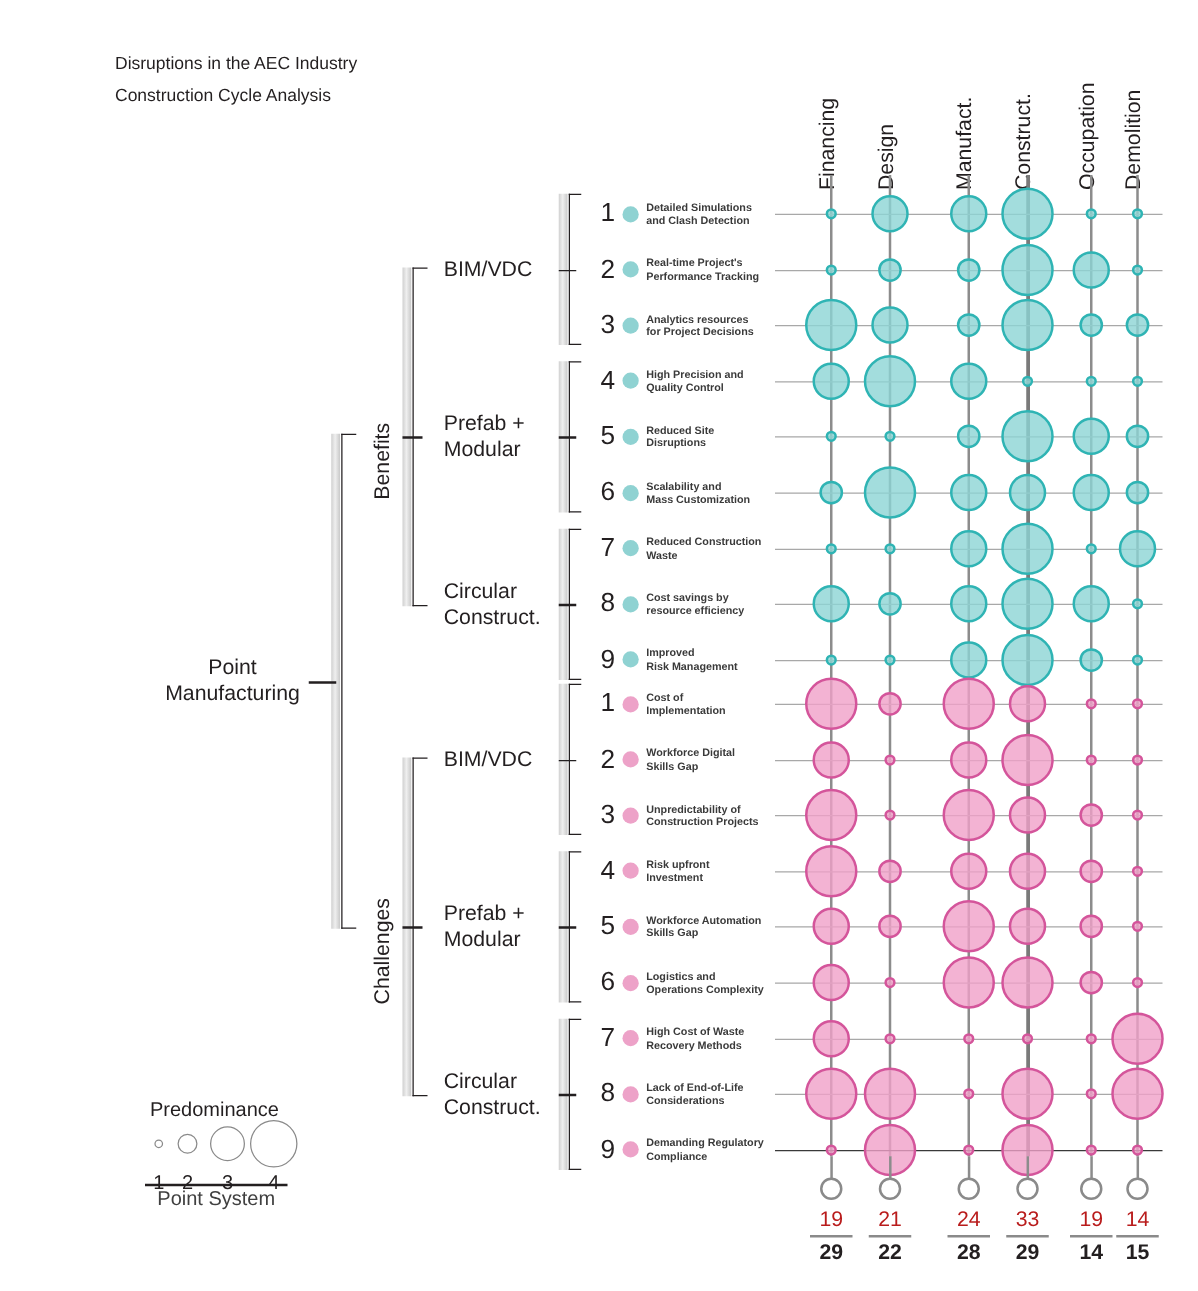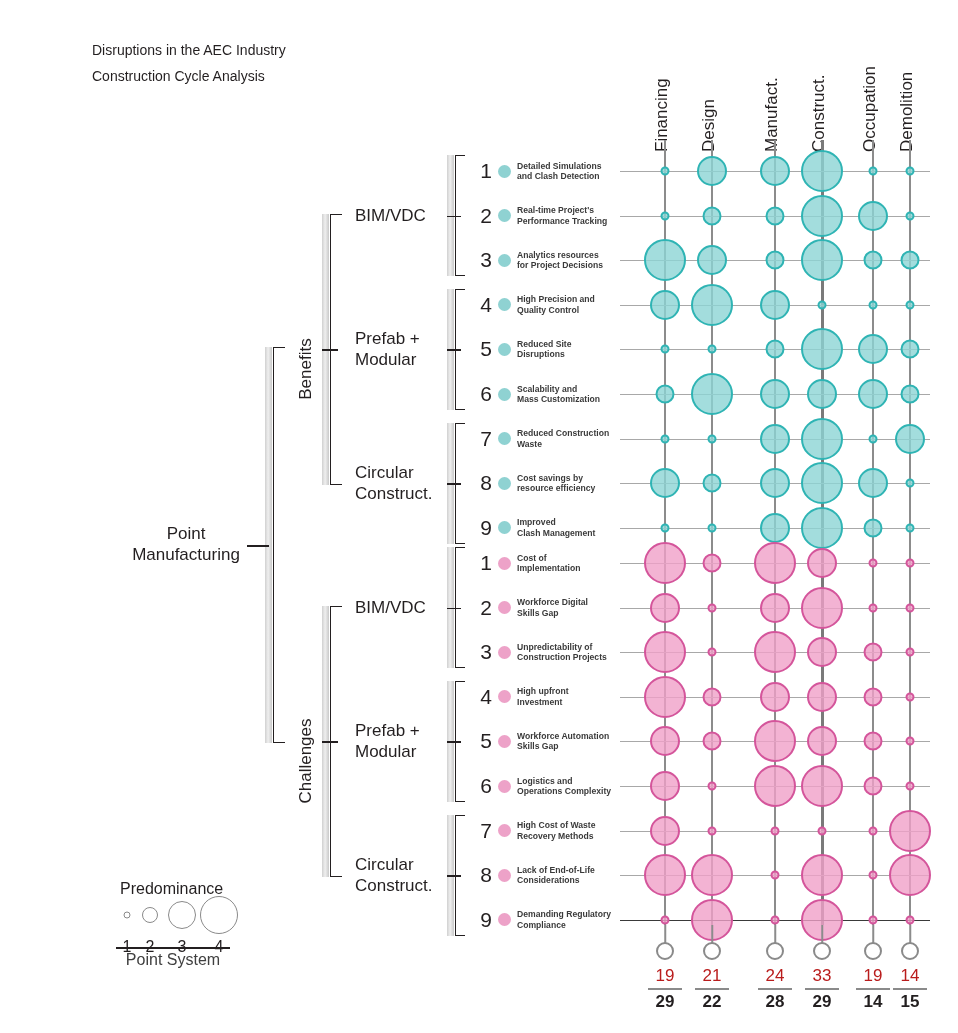--- a/index.html
+++ b/index.html
@@ -261,21 +261,21 @@
       <div class="rowlab" style="left: 478px; top: 471.2px;">
         <span class="num">8</span>
         <span class="dot teal"></span>
         <span class="txt">Cost savings by
 resource efficiency</span>
       </div>
       <div class="rowlab" style="left: 478px; top: 515.8px;">
         <span class="num">9</span>
         <span class="dot teal"></span>
         <span class="txt">Improved
-Clash Management</span>
+Risk Management</span>
       </div>
       <div class="rowlab" style="left: 478px; top: 551px;">
         <span class="num">1</span>
         <span class="dot pink"></span>
         <span class="txt">Cost of
 Implementation</span>
       </div>
       <div class="rowlab" style="left: 478px; top: 595.6px;">
         <span class="num">2</span>
         <span class="dot pink"></span>
@@ -284,21 +284,21 @@
       </div>
       <div class="rowlab" style="left: 478px; top: 640.2px;">
         <span class="num">3</span>
         <span class="dot pink"></span>
         <span class="txt">Unpredictability of
 Construction Projects</span>
       </div>
       <div class="rowlab" style="left: 478px; top: 684.8px;">
         <span class="num">4</span>
         <span class="dot pink"></span>
-        <span class="txt">High upfront
+        <span class="txt">Risk upfront
 Investment</span>
       </div>
       <div class="rowlab" style="left: 478px; top: 729.4px;">
         <span class="num">5</span>
         <span class="dot pink"></span>
         <span class="txt">Workforce Automation
 Skills Gap</span>
       </div>
       <div class="rowlab" style="left: 478px; top: 774px;">
         <span class="num">6</span>

